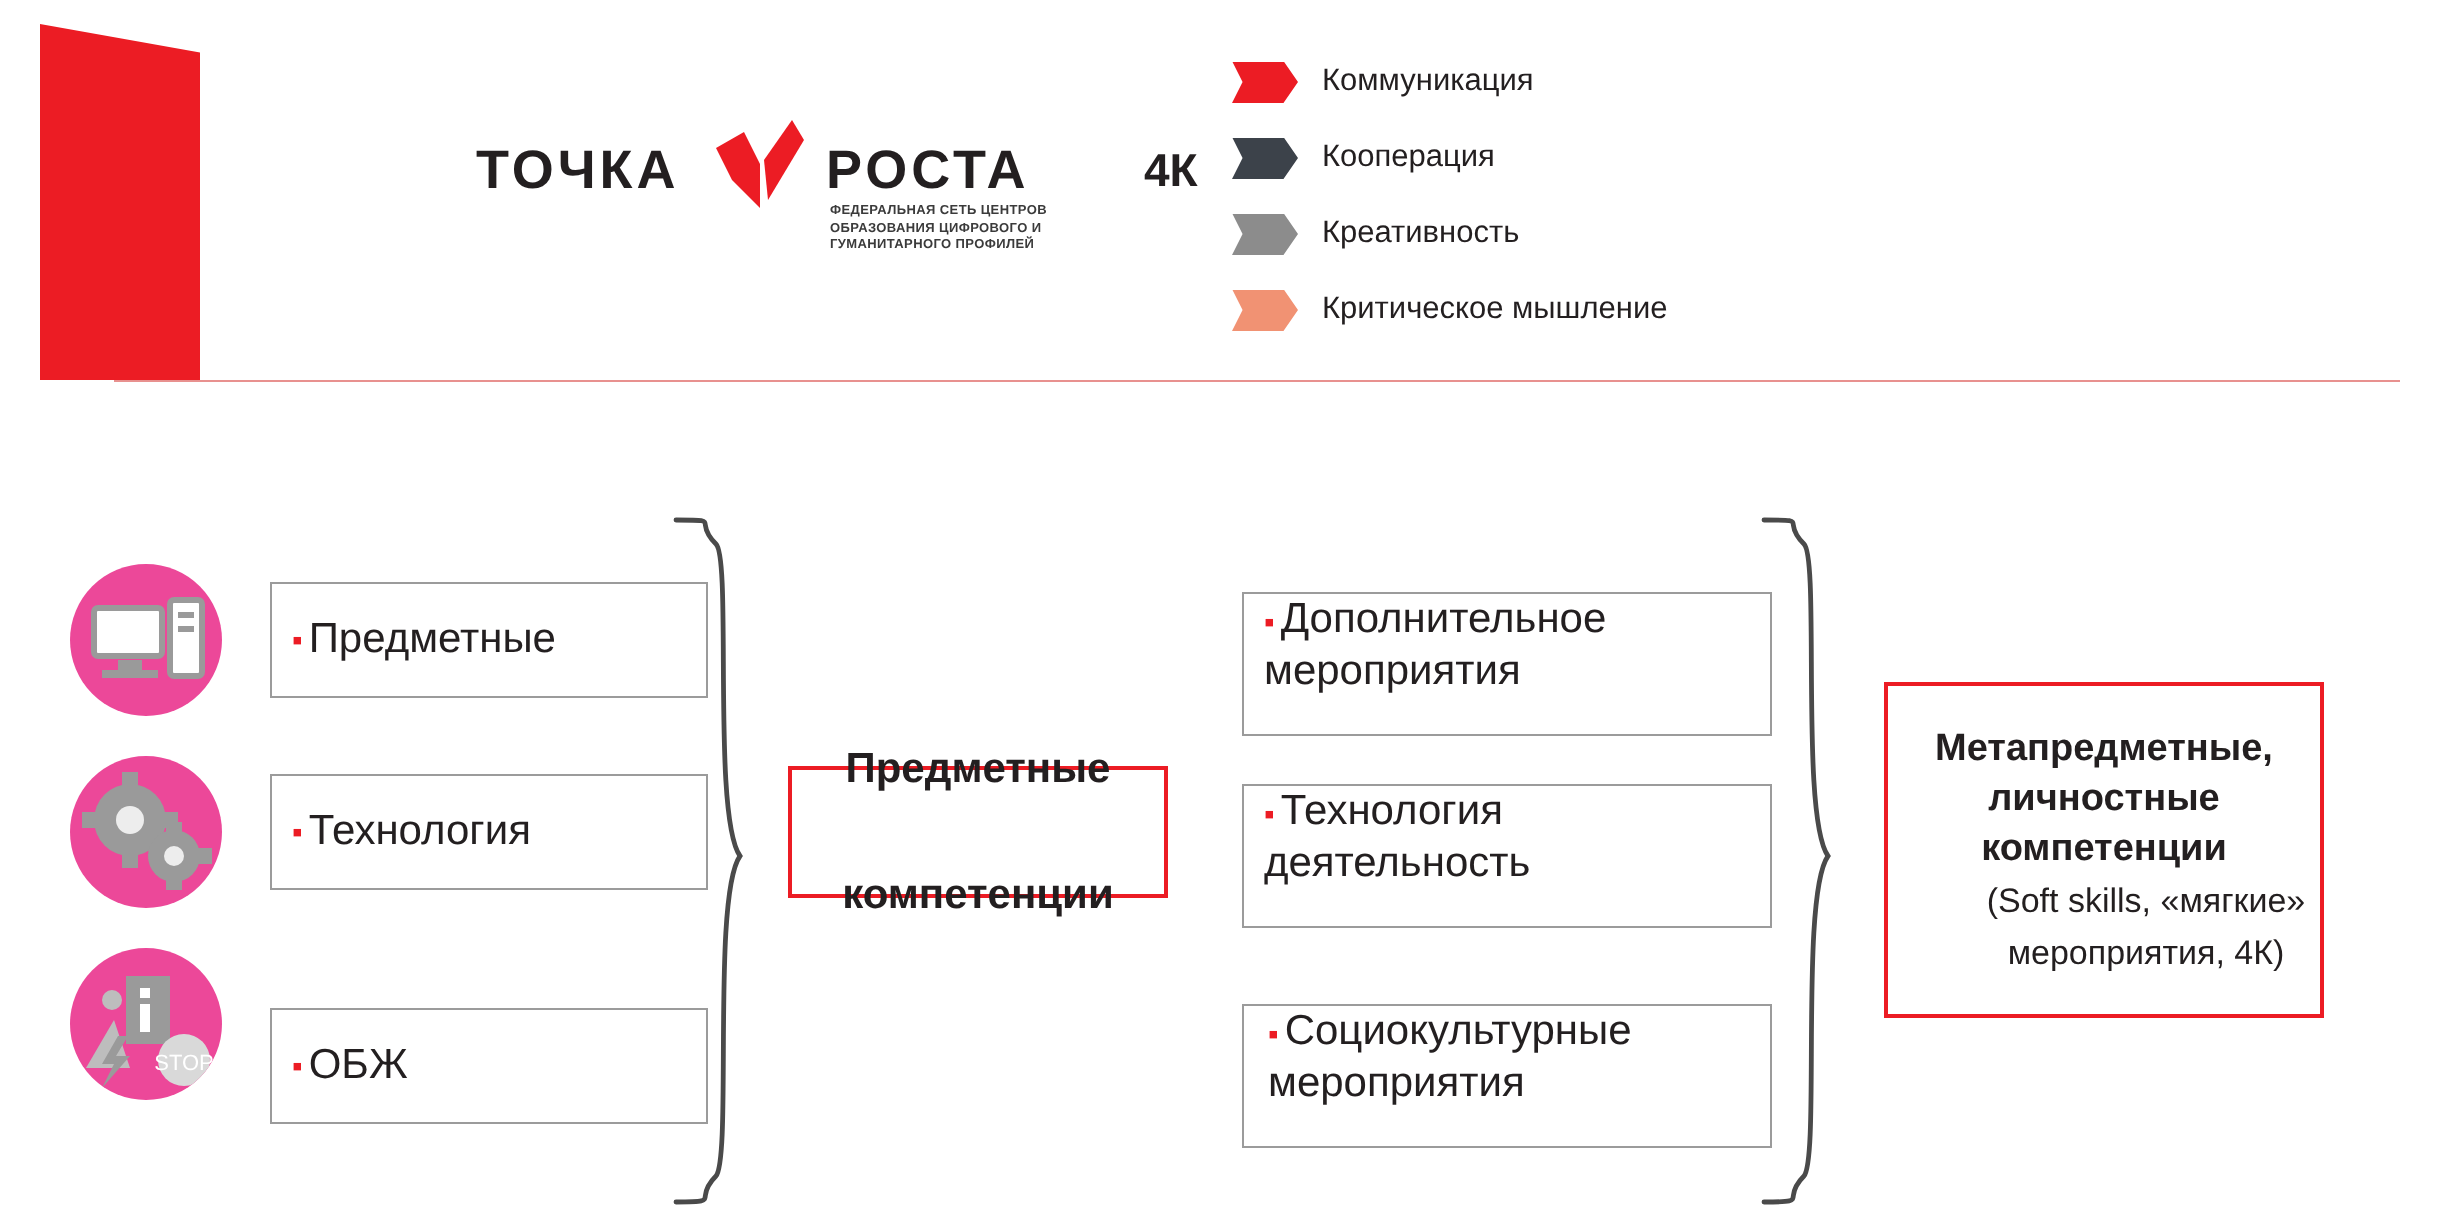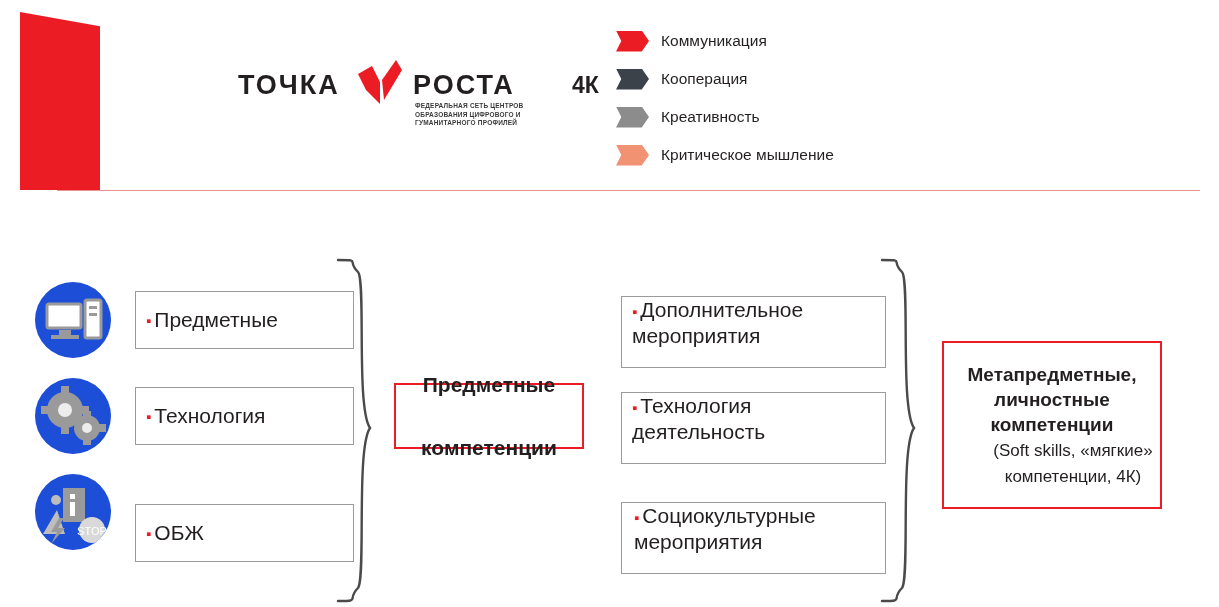--- a/index.html
+++ b/index.html
@@ -134,21 +134,21 @@
   }
   .box-text { display: inline; }
 
   .box.two-line { align-items: flex-start; }
 
   .icon-circle {
     position: absolute;
     width: 76px;
     height: 76px;
     border-radius: 50%;
-    background: #1d4ed8;
+    background: #ec4899;
     overflow: hidden;
   }
 
   .center-box {
     position: absolute;
     box-sizing: border-box;
     border: 2px solid #ec1c24;
     background: #ffffff;
     display: flex;
     flex-direction: column;
@@ -312,16 +312,16 @@
 
   <svg class="brace" style="left:880px; top:258px;" width="48" height="345" viewBox="0 0 48 345">
     <path d="M2 2 C 26 2, 10 2, 22 14 C 30 22, 20 150, 34 170 C 20 190, 30 320, 22 330 C 10 342, 26 343, 2 343" fill="none" stroke="#4a4a4a" stroke-width="2.4" stroke-linecap="round"></path>
   </svg>
 
   <div class="right-box" style="left:942px; top:341px; width:220px; height:168px;">
     <div class="strong">Метапредметные,</div>
     <div class="strong">личностные</div>
     <div class="strong">компетенции</div>
     <div class="soft">(Soft skills, «мягкие»</div>
-    <div class="soft">компетенции, 4К)</div>
+    <div class="soft">мероприятия, 4К)</div>
   </div>
 
 </div>
 
 </body></html>

